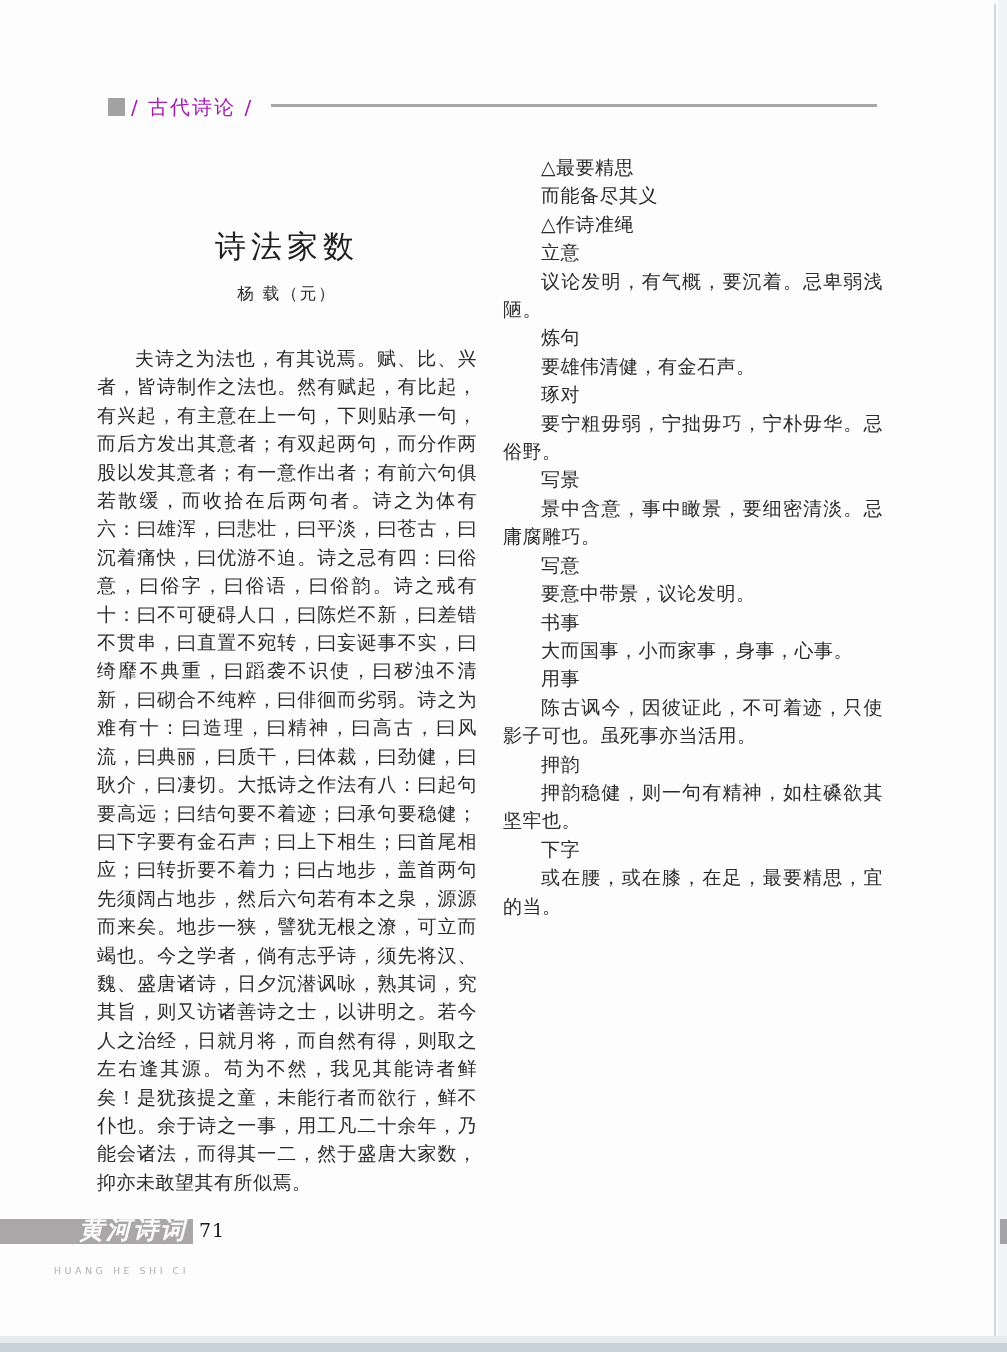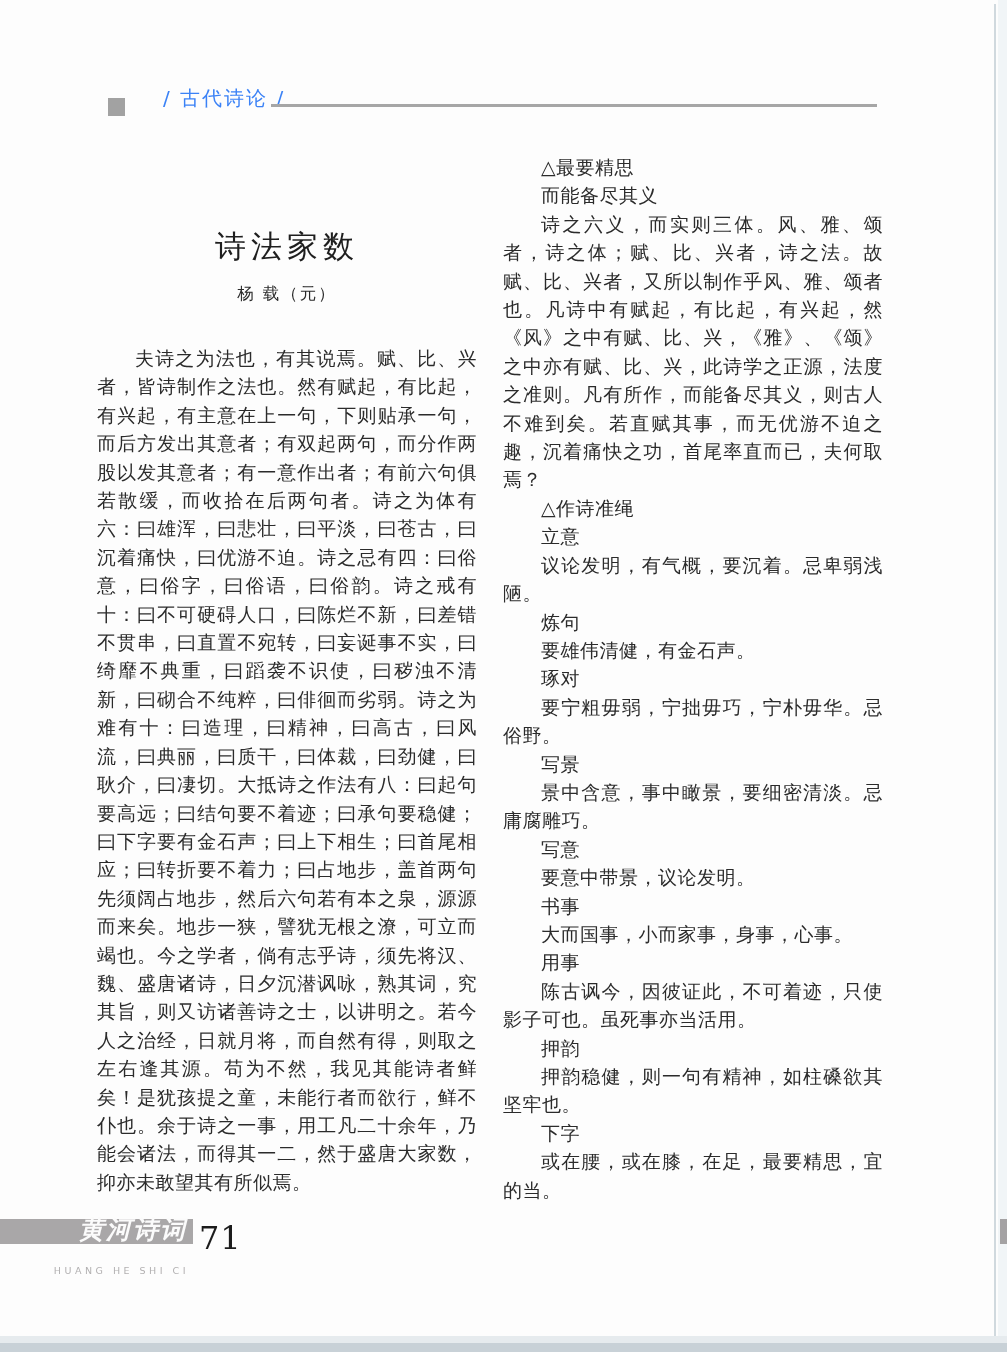--- a/index.html
+++ b/index.html
@@ -19,28 +19,27 @@
 
   
   #header-square {
     position: absolute;
     left: 108px; top: 98px;
     width: 17px; height: 18px;
     background: #a2a2a2;
   }
   #header-label {
     position: absolute;
-    left: 131px; top: 86px;
+    left: 131px; top: 95px;
     font-family: "DejaVu Sans", "Liberation Sans", sans-serif;
     font-size: 20px;
     line-height: 24px;
     letter-spacing: 2px;
-    color: #3b82f6;
-    white-space: nowrap;
-    margin-left: 32px;
+    color: #a21caf;
+    white-space: nowrap;
   }
   #header-rule {
     position: absolute;
     left: 271px; top: 104px;
     width: 606px; height: 2.5px;
     background: #a6a6a6;
   }
 
   
   #article-title {
@@ -120,21 +119,21 @@
     font-family: "DejaVu Sans", "Liberation Sans", sans-serif;
     font-size: 9.5px;
     letter-spacing: 3.5px;
     color: #b2b0b1;
     white-space: nowrap;
     margin-top: 17px;
   }
   #page-number {
     position: absolute;
     left: 199px; top: 1219px;
-    font-size: 32px;
+    font-size: 19px;
     color: #1c1c1c;
     letter-spacing: 1px;
   }
   #facing-page-bar {
     position: absolute;
     left: 1000px; top: 1219px;
     width: 7px; height: 25px;
     background: #a4a2a3;
     z-index: 4;
   }
@@ -178,21 +177,20 @@
   <div id="header-label">/ 古代诗论 /</div>
   <div id="header-rule"></div>
 
   <div id="article-title">诗法家数</div>
   <div id="article-author">杨 载（元）</div>
   <div id="left-body">夫诗之为法也，有其说焉。赋、比、兴者，皆诗制作之法也。然有赋起，有比起，有兴起，有主意在上一句，下则贴承一句，而后方发出其意者；有双起两句，而分作两股以发其意者；有一意作出者；有前六句俱若散缓，而收拾在后两句者。诗之为体有六：曰雄浑，曰悲壮，曰平淡，曰苍古，曰沉着痛快，曰优游不迫。诗之忌有四：曰俗意，曰俗字，曰俗语，曰俗韵。诗之戒有十：曰不可硬碍人口，曰陈烂不新，曰差错不贯串，曰直置不宛转，曰妄诞事不实，曰绮靡不典重，曰蹈袭不识使，曰秽浊不清新，曰砌合不纯粹，曰俳徊而劣弱。诗之为难有十：曰造理，曰精神，曰高古，曰风流，曰典丽，曰质干，曰体裁，曰劲健，曰耿介，曰凄切。大抵诗之作法有八：曰起句要高远；曰结句要不着迹；曰承句要稳健；曰下字要有金石声；曰上下相生；曰首尾相应；曰转折要不着力；曰占地步，盖首两句先须阔占地步，然后六句若有本之泉，源源而来矣。地步一狭，譬犹无根之潦，可立而竭也。今之学者，倘有志乎诗，须先将汉、魏、盛唐诸诗，日夕沉潜讽咏，熟其词，究其旨，则又访诸善诗之士，以讲明之。若今人之治经，日就月将，而自然有得，则取之左右逢其源。苟为不然，我见其能诗者鲜矣！是犹孩提之童，未能行者而欲行，鲜不仆也。余于诗之一事，用工凡二十余年，乃能会诸法，而得其一二，然于盛唐大家数，抑亦未敢望其有所似焉。</div>
 
   <div id="right-col">
       <div class="rc-heading">△最要精思</div>
       <div class="rc-subheading">而能备尽其义</div>
-      <div class="rc-paragraph">诗之六义，而实则三体。风、雅、颂者，诗之体；赋、比、兴者，诗之法。故赋、比、兴者，又所以制作乎风、雅、颂者也。凡诗中有赋起，有比起，有兴起，然《风》之中有赋、比、兴，《雅》、《颂》之中亦有赋、比、兴，此诗学之正源，法度之准则。凡有所作，而能备尽其义，则古人不难到矣。若直赋其事，而无优游不迫之趣，沉着痛快之功，首尾率直而已，夫何取焉？</div>
       <div class="rc-heading">△作诗准绳</div>
       <div class="rc-subheading">立意</div>
       <div class="rc-paragraph">议论发明，有气概，要沉着。忌卑弱浅陋。</div>
       <div class="rc-subheading">炼句</div>
       <div class="rc-paragraph">要雄伟清健，有金石声。</div>
       <div class="rc-subheading">琢对</div>
       <div class="rc-paragraph">要宁粗毋弱，宁拙毋巧，宁朴毋华。忌俗野。</div>
       <div class="rc-subheading">写景</div>
       <div class="rc-paragraph">景中含意，事中瞰景，要细密清淡。忌庸腐雕巧。</div>
       <div class="rc-subheading">写意</div>

